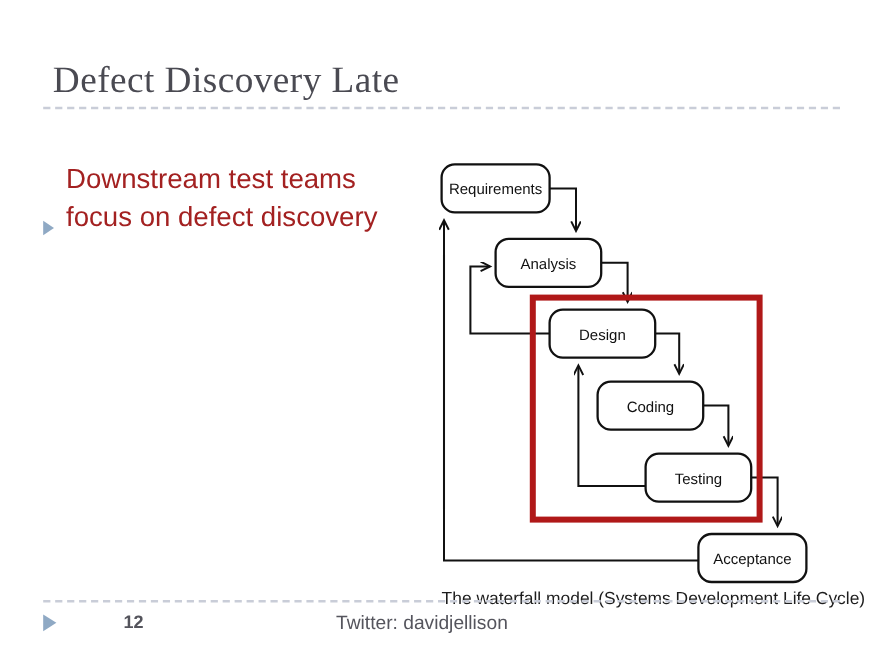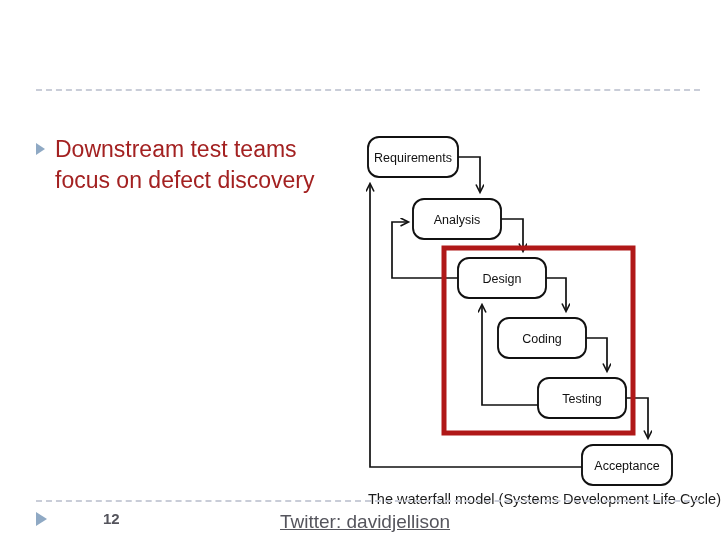--- a/index.html
+++ b/index.html
@@ -40,21 +40,21 @@
     border-top: 2px dashed #c9cdd8;
   }
 
   
   #bullet-block {
     position: absolute;
     left: 36px;
     top: 134px;
     width: 318px;
     display: flex;
-    align-items: flex-start;
+    align-items: flex-end;
   }
   #bullet-marker {
     flex: 0 0 auto;
     width: 0;
     height: 0;
     border-top: 6px solid transparent;
     border-bottom: 6px solid transparent;
     border-left: 9px solid #8fa9c4;
     margin-top: 9px;
     margin-right: 10px;
@@ -112,31 +112,31 @@
     top: 510px;
     font-size: 15px;
     font-weight: bold;
     color: #54545c;
     margin-left: 46px;
   }
   #footer-credit {
     position: absolute;
     left: 280px;
     top: 511px;
-    font-size: 19px;
+    font-size: 16px;
     color: #55555d;
     white-space: nowrap;
-    text-decoration: underline;
   }
 </style>
 </head>
 <body>
 
 <div id="slide">
 
+  <div id="title">Defect Discovery Late</div>
 
   <div id="title-rule"></div>
 
   <div id="bullet-block">
     <div id="bullet-marker"></div>
     <div id="bullet-text">Downstream test teams focus on defect discovery</div>
   </div>
 
   <div id="caption">The waterfall model (Systems Development Life Cycle)</div>
 

